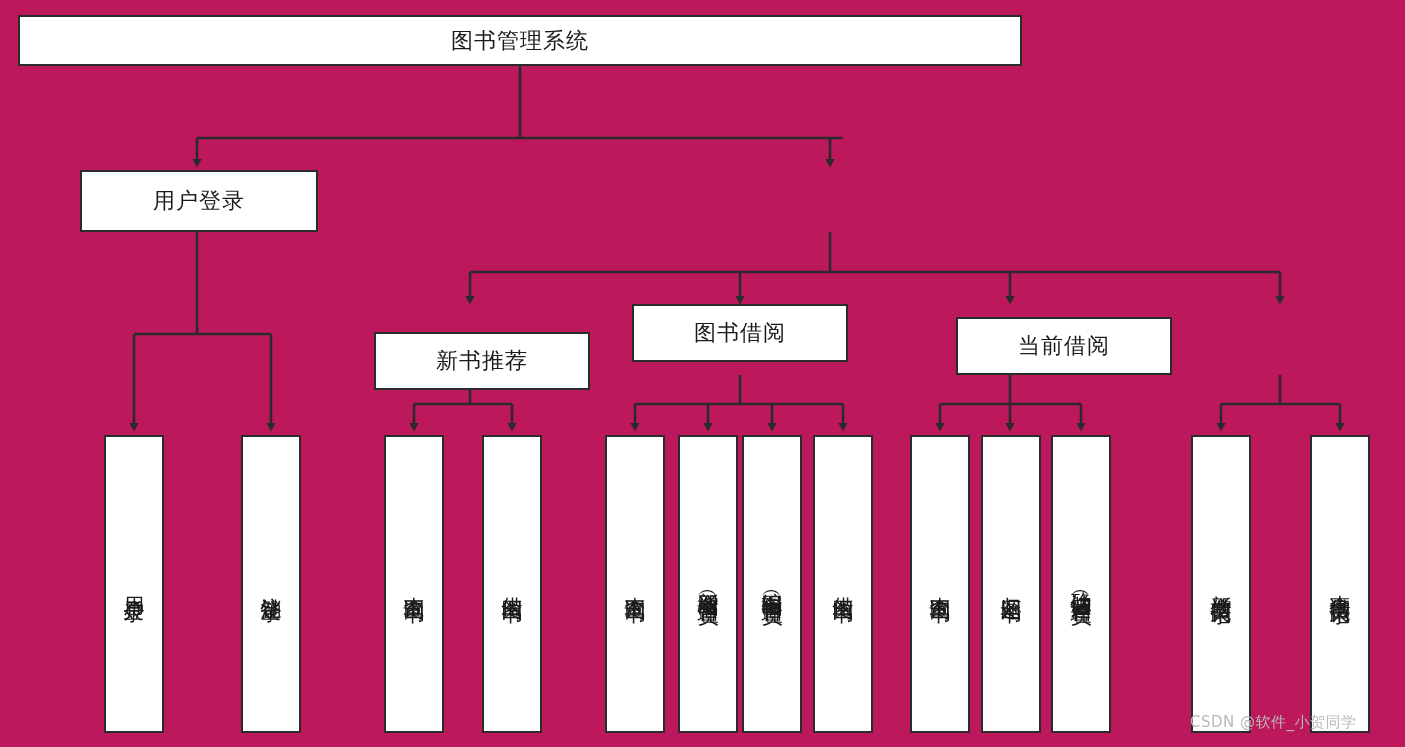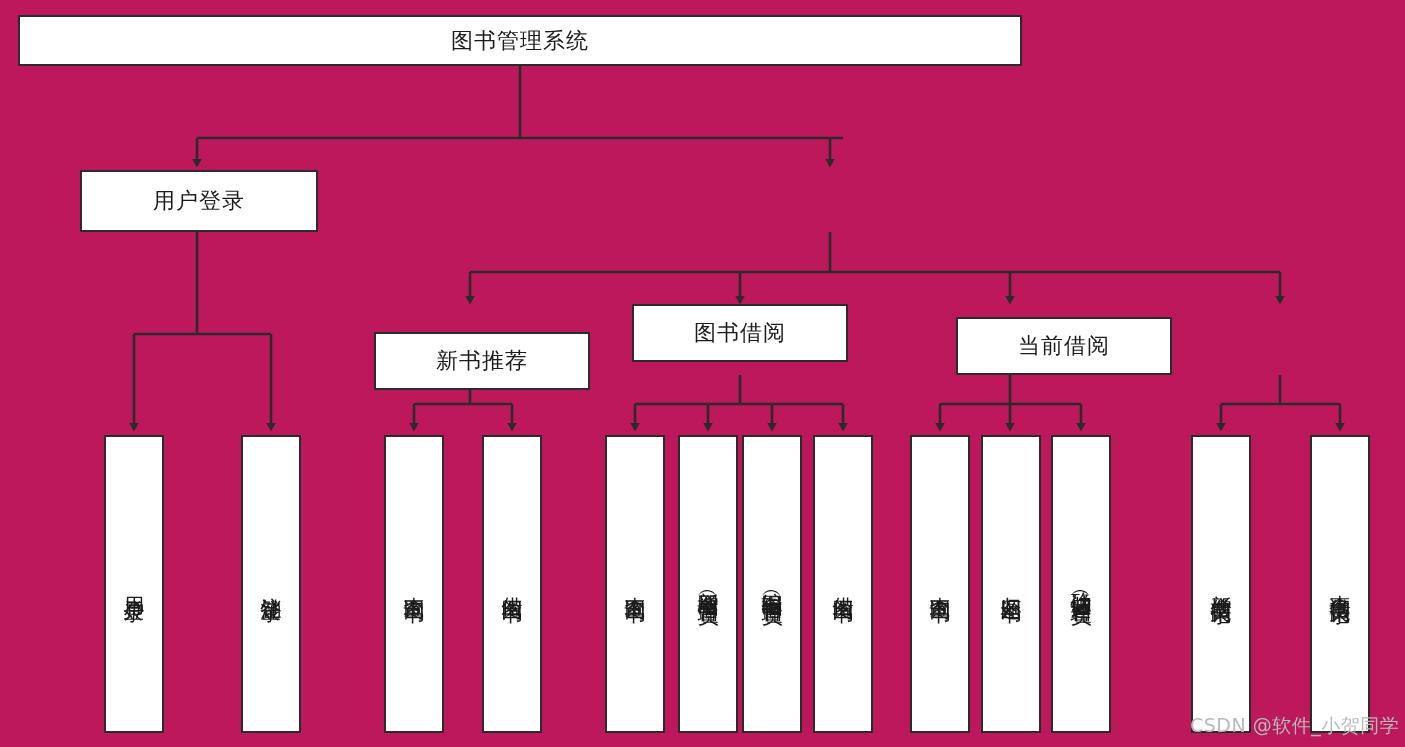--- a/index.html
+++ b/index.html
@@ -6,21 +6,21 @@
   body{font-family:"DejaVu Sans","Liberation Sans",sans-serif;}
   #canvas{position:relative;width:1405px;height:747px;background:#be185d;overflow:hidden;}
   svg.edges{position:absolute;left:0;top:0;width:1405px;height:747px;pointer-events:none;}
   .node{position:absolute;box-sizing:border-box;background:#ffffff;border:2.5px solid #2b2b2b;
         display:flex;align-items:center;justify-content:center;text-align:center;color:#1b1b1b;}
   .node.h{font-size:22px;letter-spacing:1px;}
   .node.v{font-size:21px;letter-spacing:2px;writing-mode:vertical-rl;text-orientation:upright;
           line-height:1.05;padding:10px 0;}
   .node.v .txt{writing-mode:vertical-rl;text-orientation:upright;display:block;}
   .root{font-size:23px;}
-  .watermark{position:absolute;color:#b9b9b9;font-size:19px;letter-spacing:0.5px;white-space:nowrap;}
+  .watermark{position:absolute;color:#b9b9b9;font-size:15px;letter-spacing:0.5px;white-space:nowrap;}
 </style>
 </head>
 <body>
 
 <div id="canvas">
 
   <svg class="edges" viewBox="0 0 1405 747" xmlns="http://www.w3.org/2000/svg">
     <defs>
       <marker id="arw" markerWidth="11" markerHeight="11" refX="1.5" refY="5" orient="auto" markerUnits="userSpaceOnUse">
         <path d="M0,0 L9,5 L0,10 z" fill="#2b2b2b"></path>

